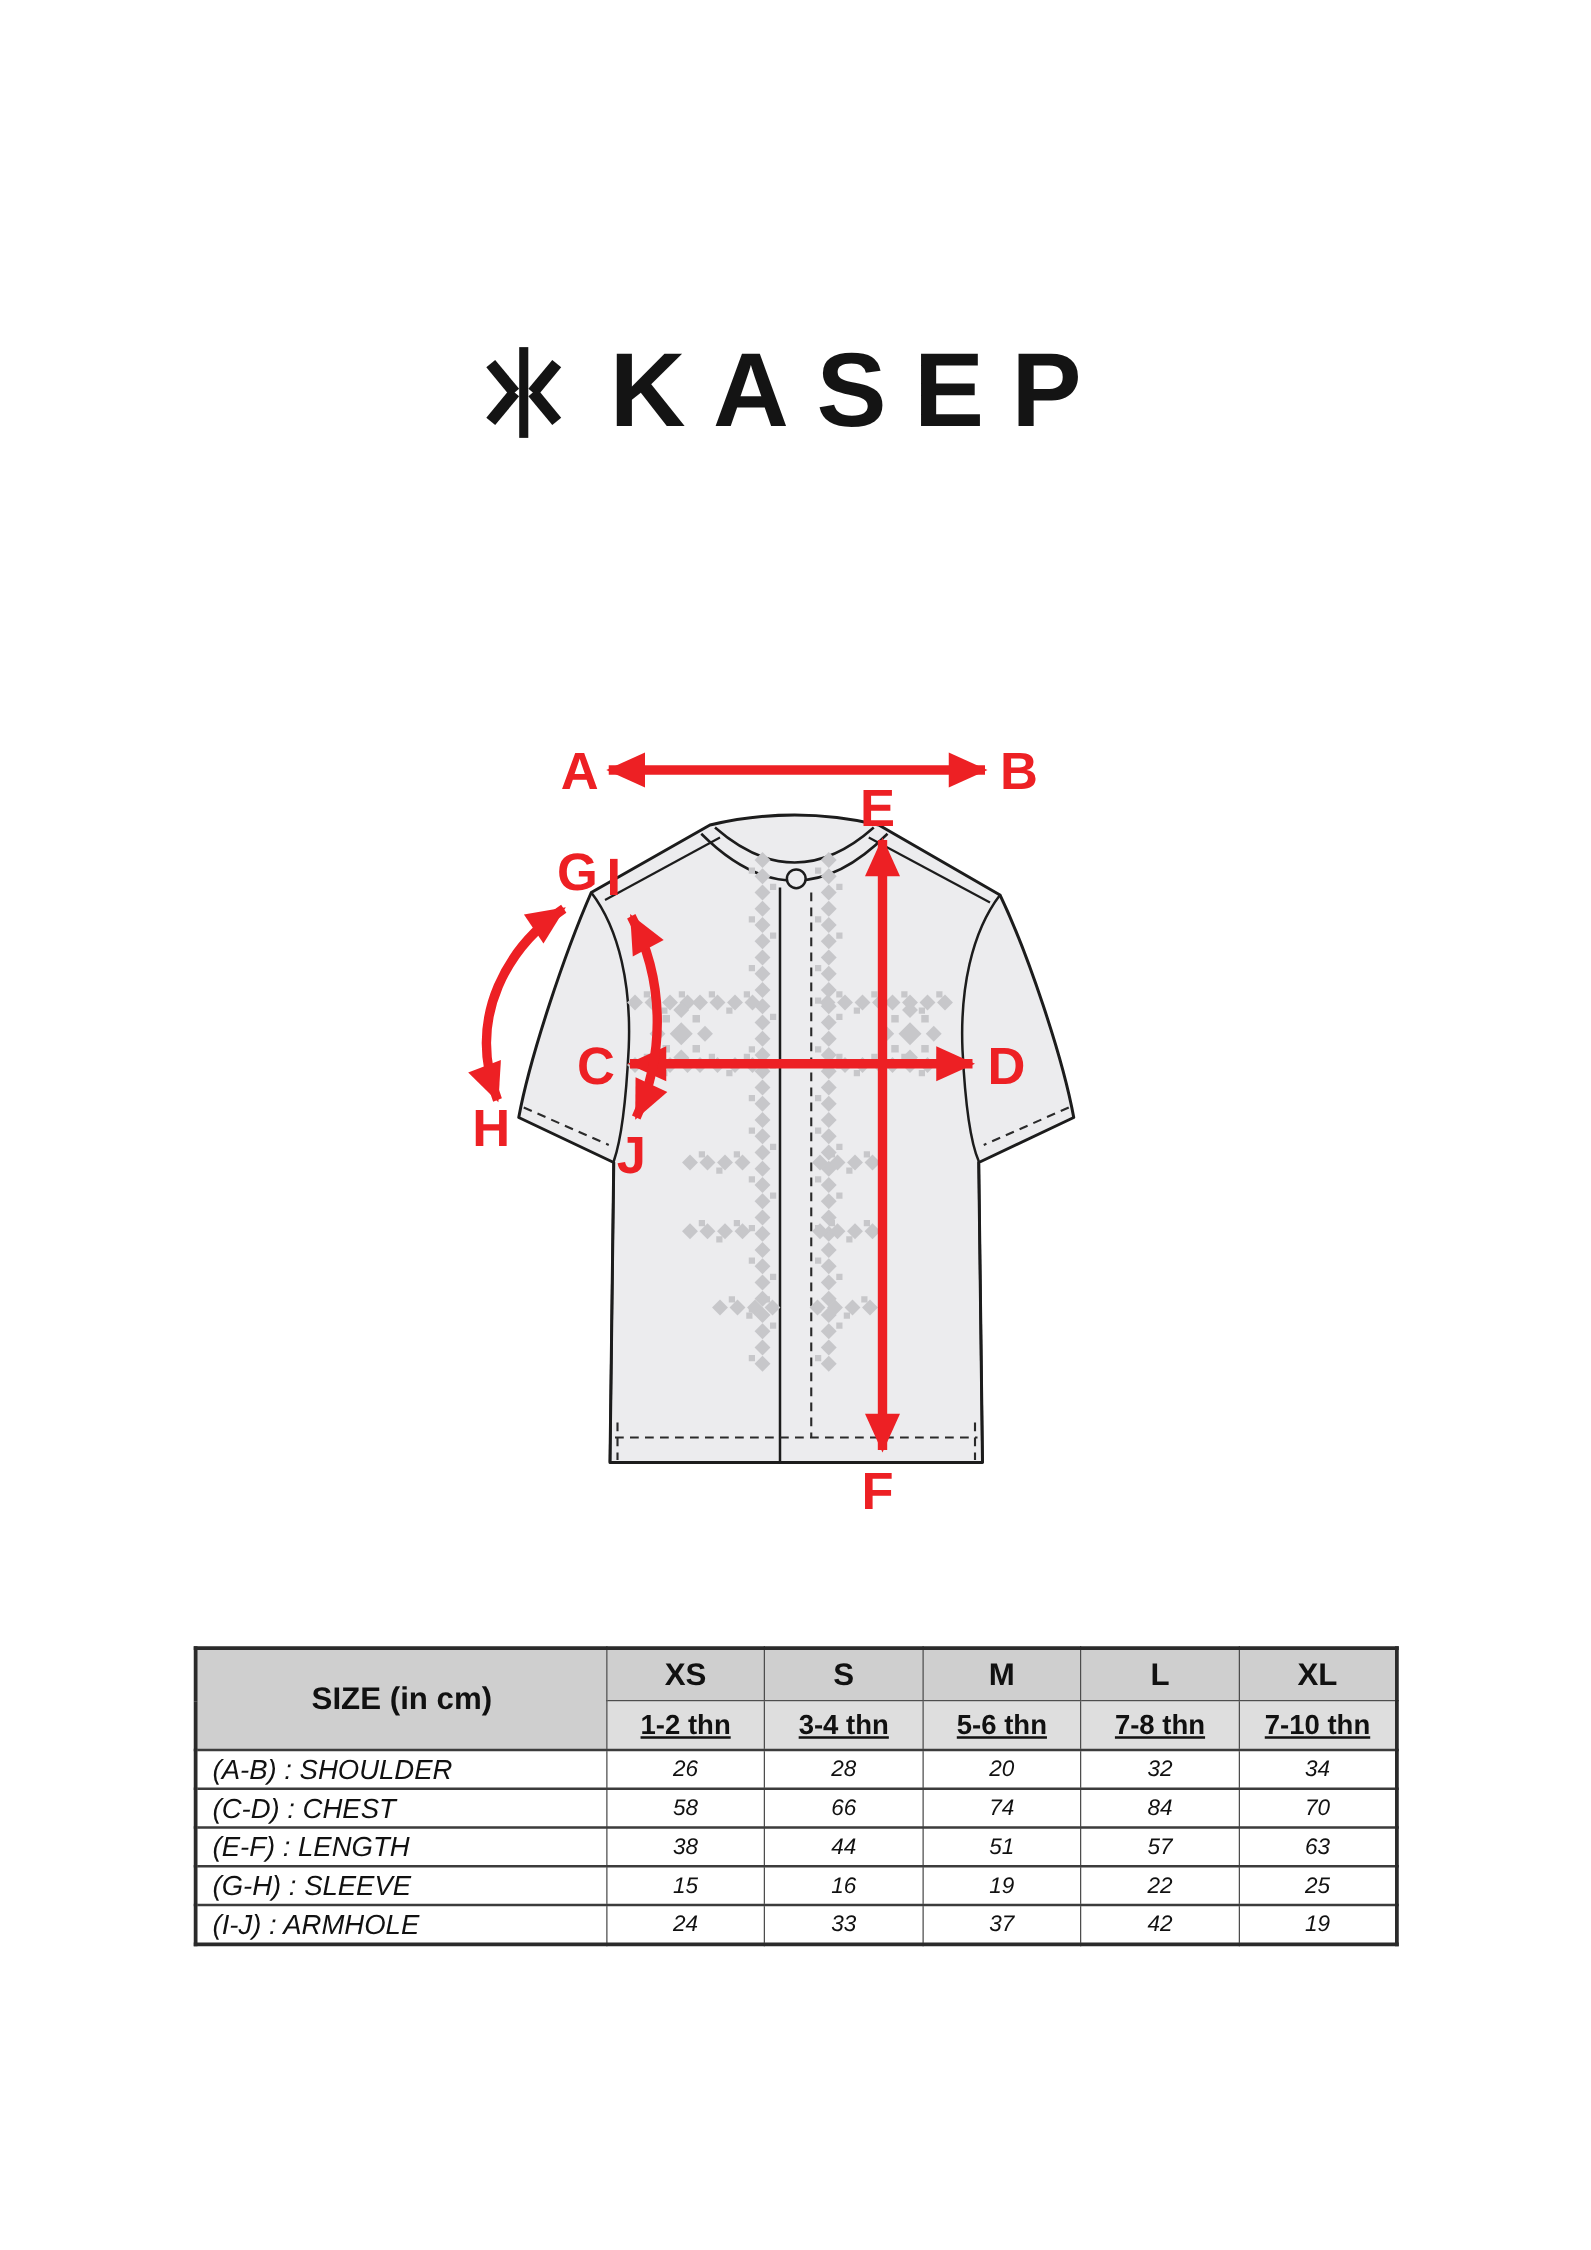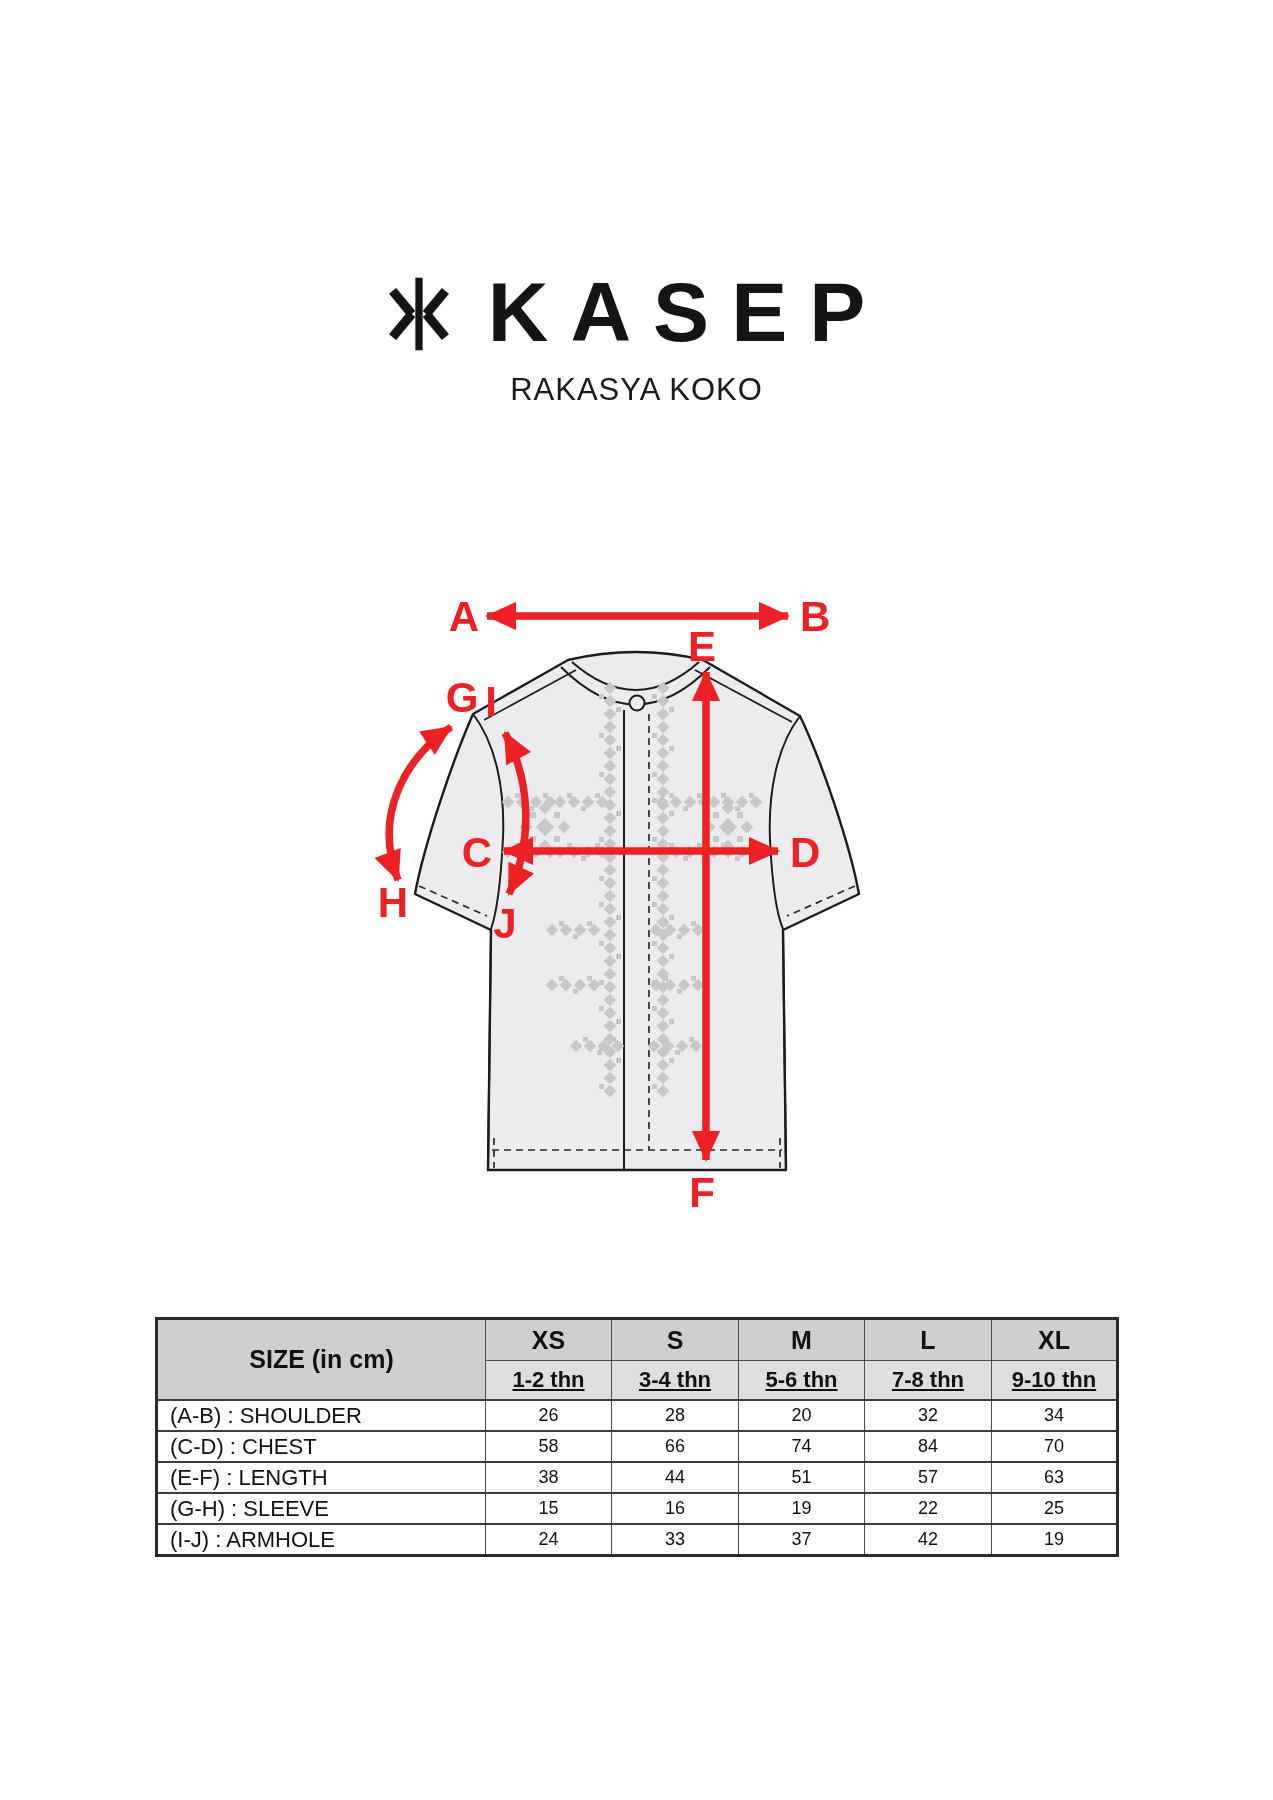--- a/index.html
+++ b/index.html
@@ -41,39 +41,38 @@
   }
   .size-table th,.size-table td{
     border:1.5px solid var(--table-border,#4d4d4d);
     padding:0;text-align:center;vertical-align:middle;color:#111;
   }
   .size-table .r-sizes th{height:40px;background:var(--header-bg,#cfcfcf);font-size:25px;font-weight:bold;}
   .size-table .r-ages th{height:38px;background:var(--subheader-bg,#dedede);font-size:22px;font-weight:bold;text-decoration:underline;}
   .size-table .size-head{background:var(--header-bg,#cfcfcf);font-size:25px;font-weight:bold;}
   .size-table tbody td{height:29px;background:#fff;font-size:18px;}
   .size-table tbody td.lbl{text-align:left;padding-left:12px;font-size:22px;}
-  .size-table tbody tr{border-top:2px solid #3c3c3c;}
+  .size-table tbody tr{border-top:2px solid #3c3c3c;font-style:italic;}
 </style>
 </head>
 <body>
 
 <div class="page">
 
   <header class="brand">
     <div class="logo-row">
       <svg class="logo-mark" viewBox="0 0 100 110" aria-hidden="true">
         <rect class="bar" x="44.5" y="0" width="11" height="110"></rect>
         <path class="arm" d="M39,55 L10,20"></path>
         <path class="arm" d="M39,55 L10,90"></path>
         <path class="arm" d="M61,55 L90,20"></path>
         <path class="arm" d="M61,55 L90,90"></path>
       </svg>
       <span class="logo-text">KASEP</span>
     </div>
-    <div class="subtitle">RAKASYA KOKO</div>
   </header>
 
   <svg class="diagram" viewBox="330 490 620 740">
     <defs>
       <marker id="ah" markerUnits="userSpaceOnUse" markerWidth="36" markerHeight="36" refX="31" refY="18" orient="auto-start-reverse">
         <path class="arrowhead" d="M2,4 L33,18 L2,32 Z"></path>
       </marker>
       <g id="dm">
           <rect x="-4.5" y="-4.5" width="9" height="9" transform="rotate(45)"></rect>
         </g>
@@ -219,21 +218,21 @@
         <th>S</th>
         <th>M</th>
         <th>L</th>
         <th>XL</th>
       </tr>
       <tr class="r-ages">
         <th>1-2 thn</th>
         <th>3-4 thn</th>
         <th>5-6 thn</th>
         <th>7-8 thn</th>
-        <th>9-10 thn</th>
+        <th>7-10 thn</th>
       </tr>
     </thead>
     <tbody>
       <tr>
         <td class="lbl">(A-B) : SHOULDER</td>
         <td>26</td>
         <td>28</td>
         <td>20</td>
         <td>32</td>
         <td>34</td>

